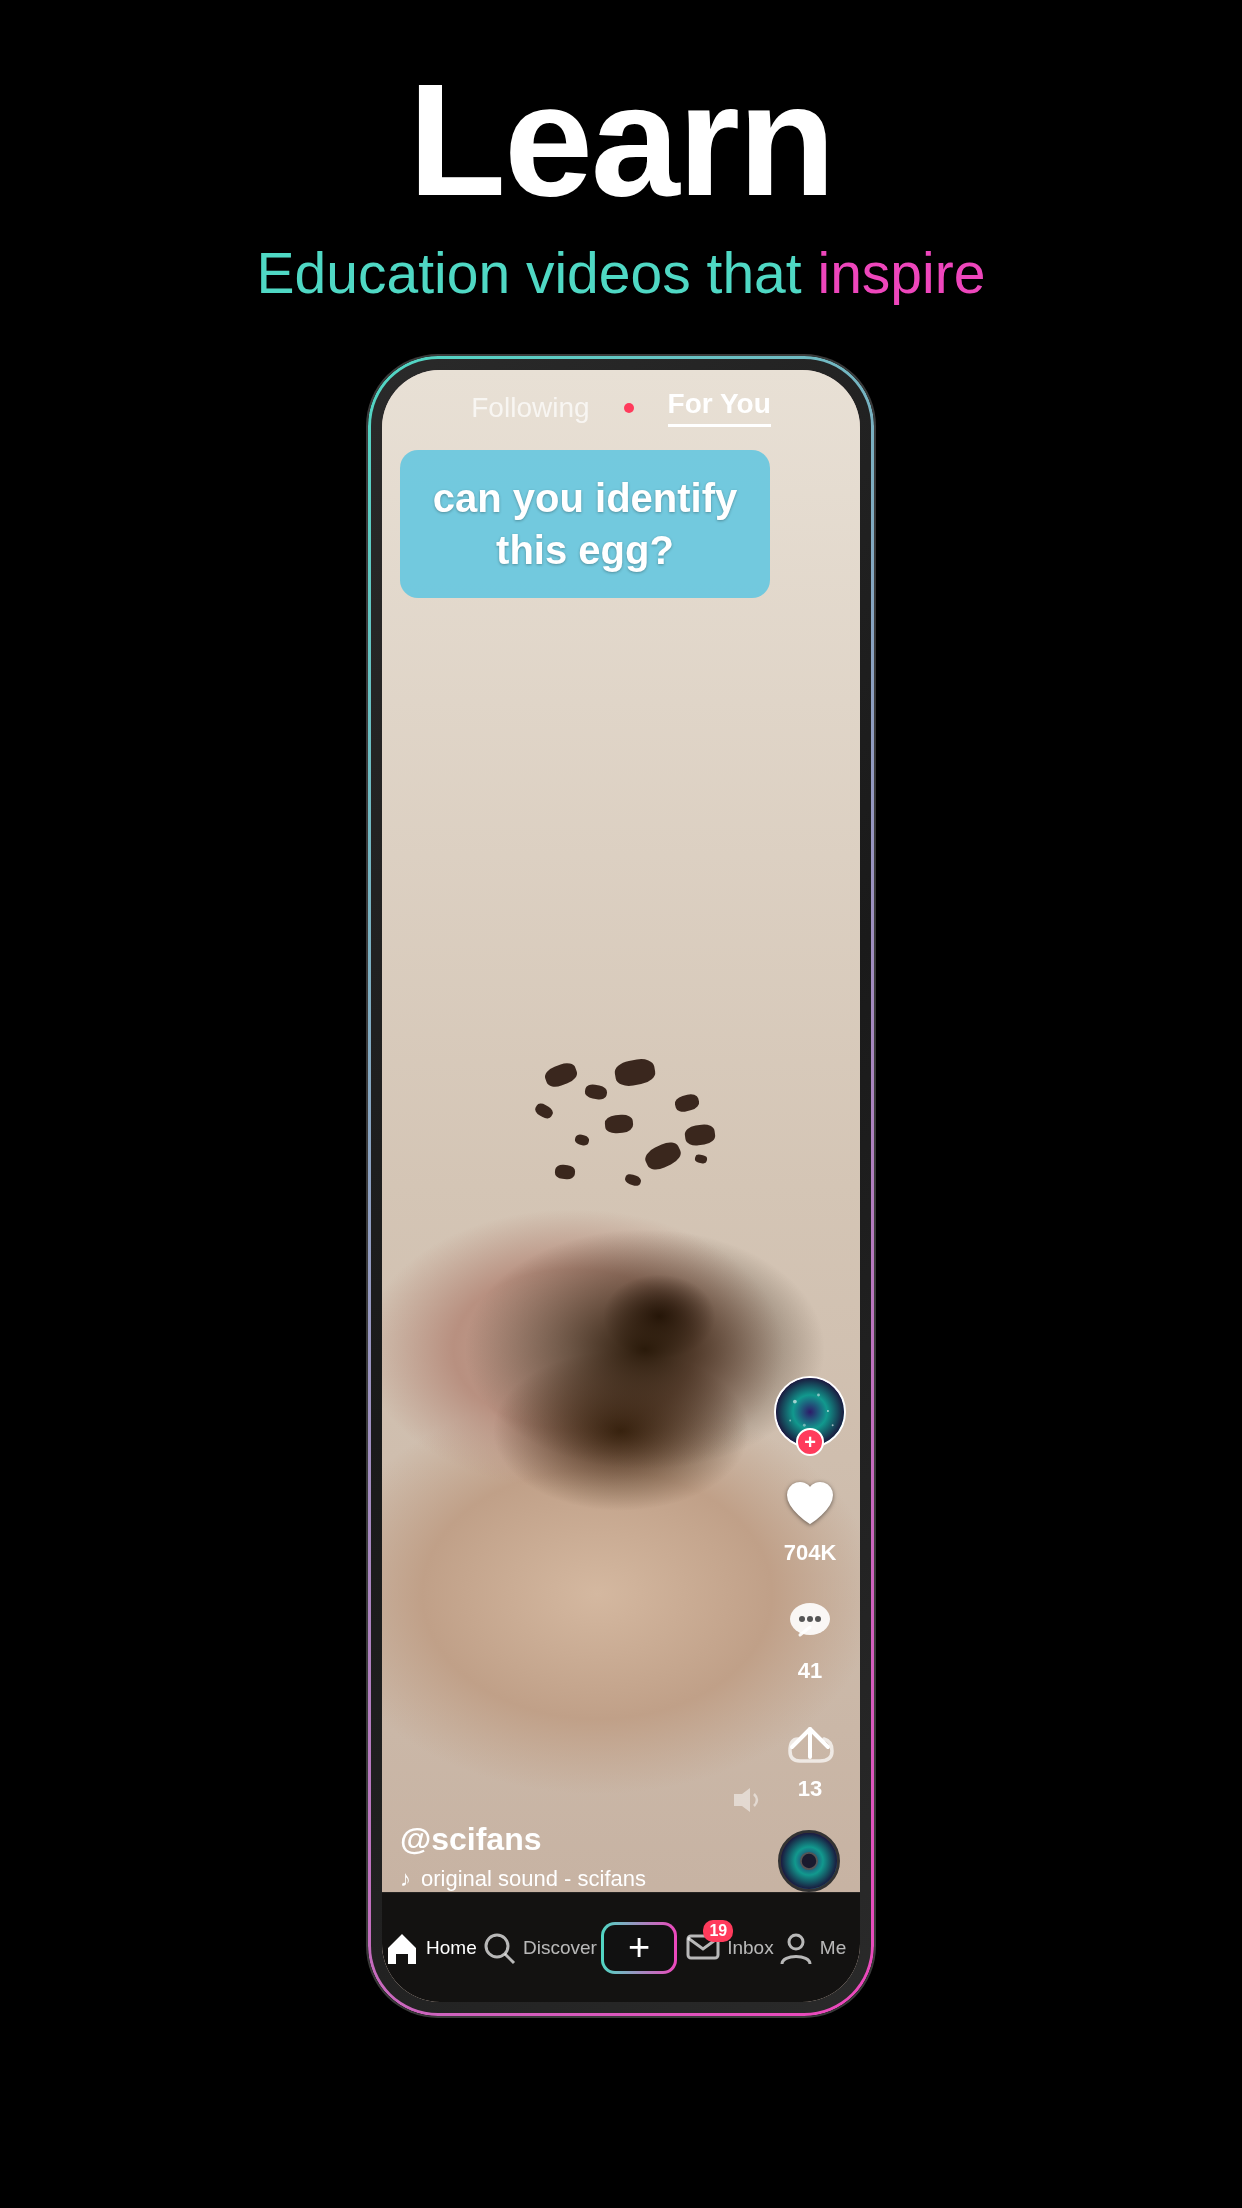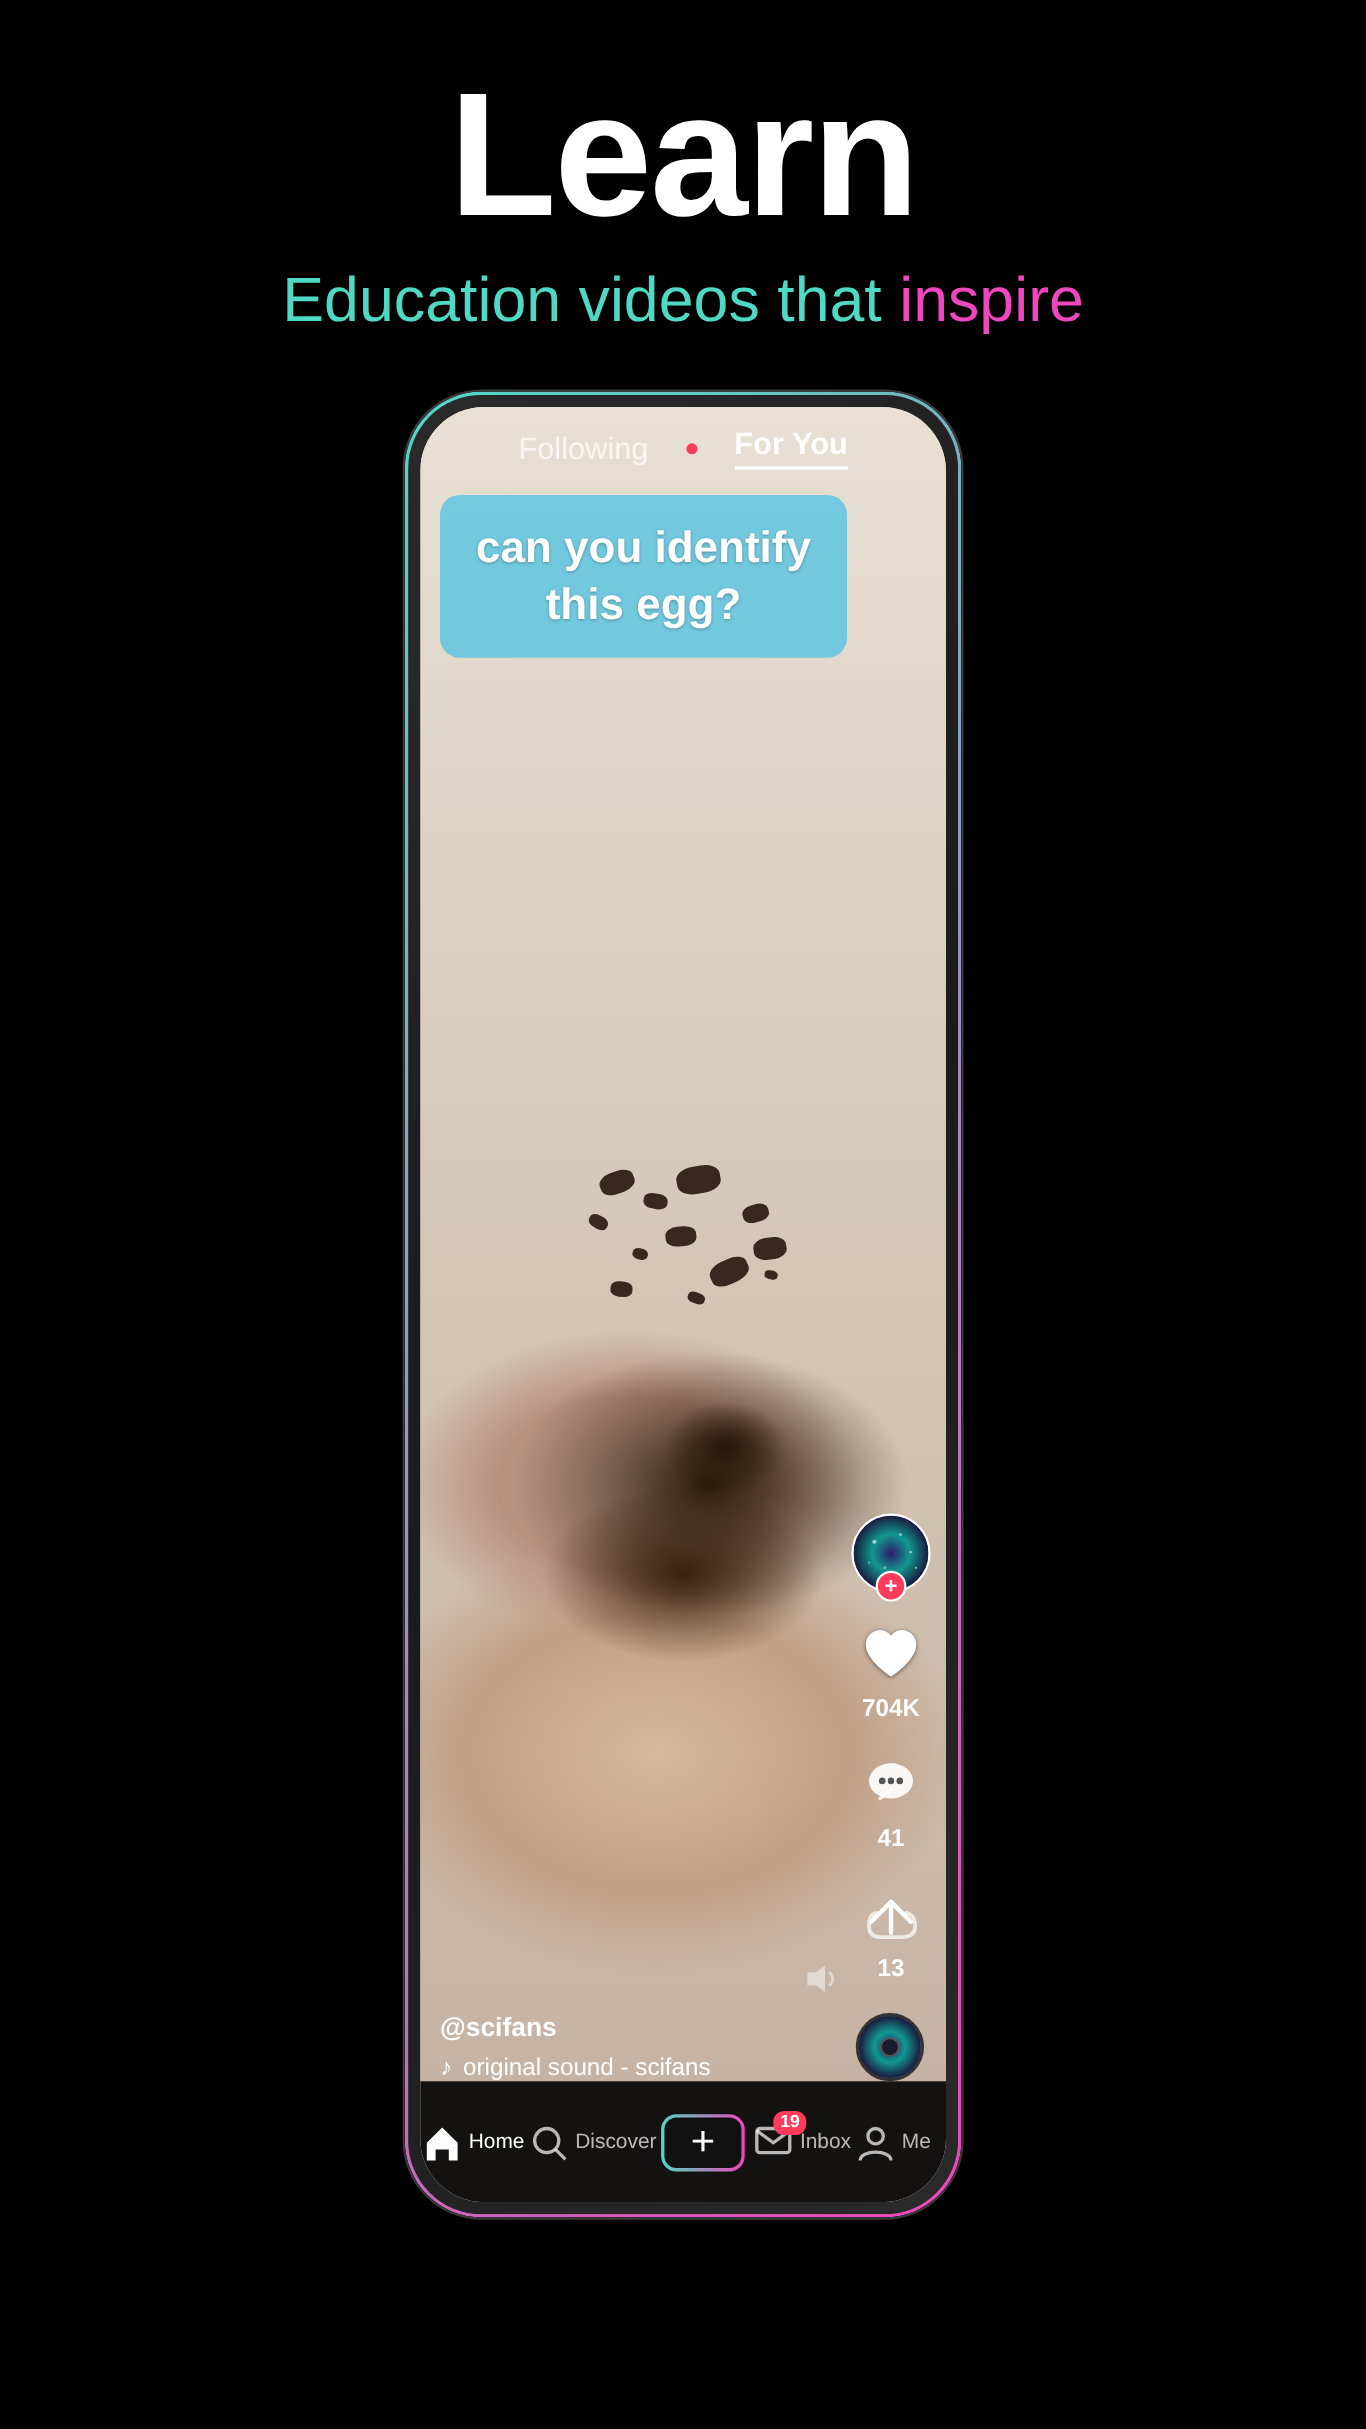--- a/index.html
+++ b/index.html
@@ -254,21 +254,21 @@
     .bottom-info {
       position: absolute;
       bottom: 110px;
       left: 18px;
       right: 90px;
       z-index: 10;
     }
 
     .username {
       color: #fff;
-      font-size: 24px;
+      font-size: 32px;
       font-weight: 700;
       margin-bottom: 8px;
     }
 
     .video-desc {
       color: rgba(255,255,255,0.9);
       font-size: 24px;
       margin-bottom: 10px;
     }
 

